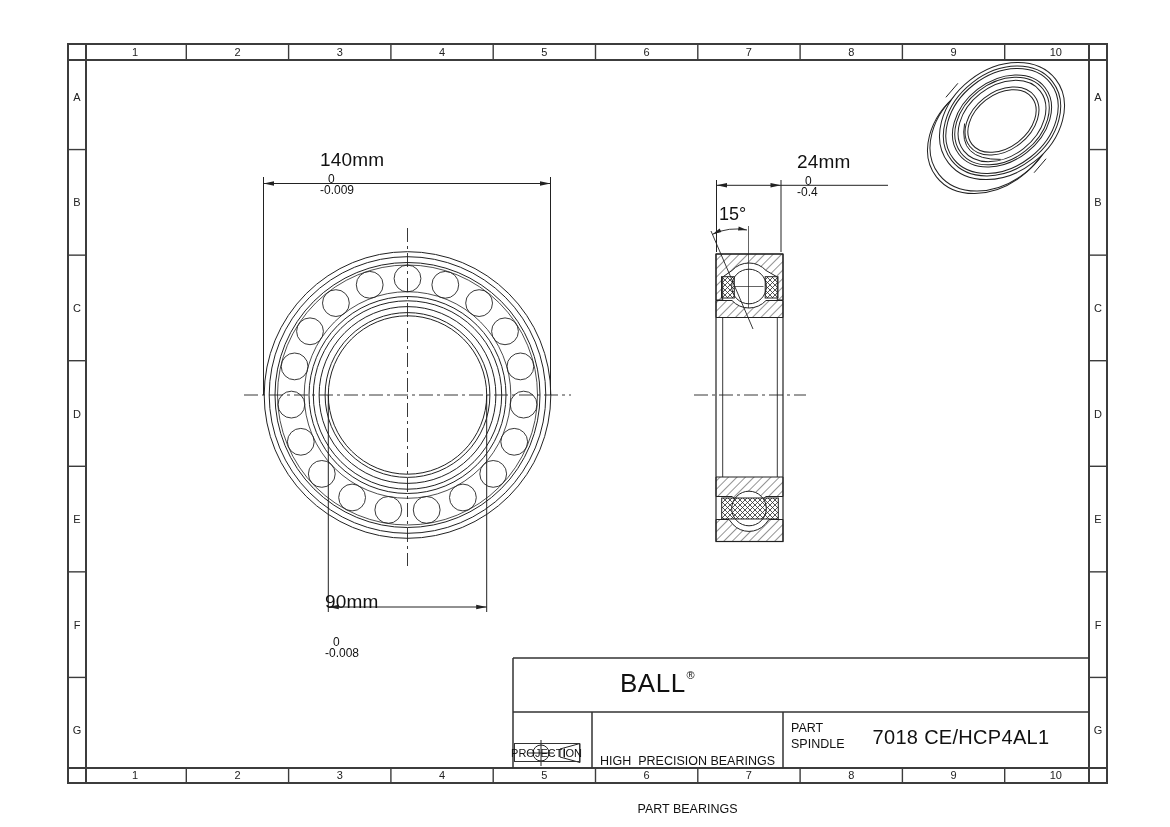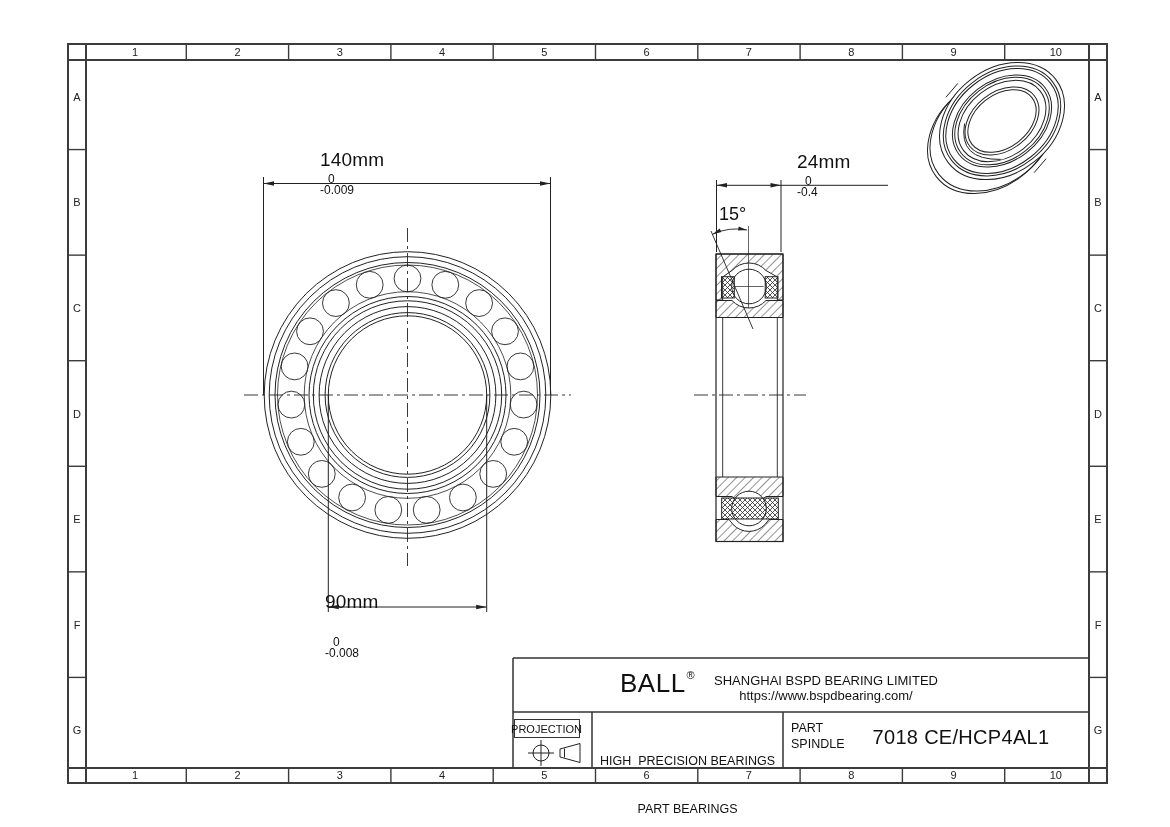--- a/index.html
+++ b/index.html
@@ -293,25 +293,21 @@
       <span class="t">0</span>
       <span>-0.4</span>
     </span>
   </div>
   <div class="txt angle" style="left:719px;top:204px;">15°</div>
 
   <div class="txt logo-row" style="left:620px;top:670px;">
     <span class="logo">BALL</span>
     <span class="logo-sup">®</span>
   </div>
-  <div class="txt company" style="left:700px;top:673px;width:252px;">
-    <div>SHANGHAI BSPD BEARING LIMITED</div>
-    <div>https://www.bspdbearing.com/</div>
-  </div>
-  <div class="txt proj-box" style="left:513.5px;top:719px;width:66px;height:19px;">
+  <div class="txt proj-box" style="left:513.5px;top:743px;width:66px;height:19px;">
     <span>PROJECTION</span>
   </div>
   <div class="txt product" style="left:593px;top:721px;width:189px;">
     <div>HIGH  PRECISION BEARINGS</div>
     <div>PART BEARINGS</div>
   </div>
   <div class="txt part-label" style="left:791px;top:720px;">
     <div>PART</div>
     <div>SPINDLE</div>
   </div>

